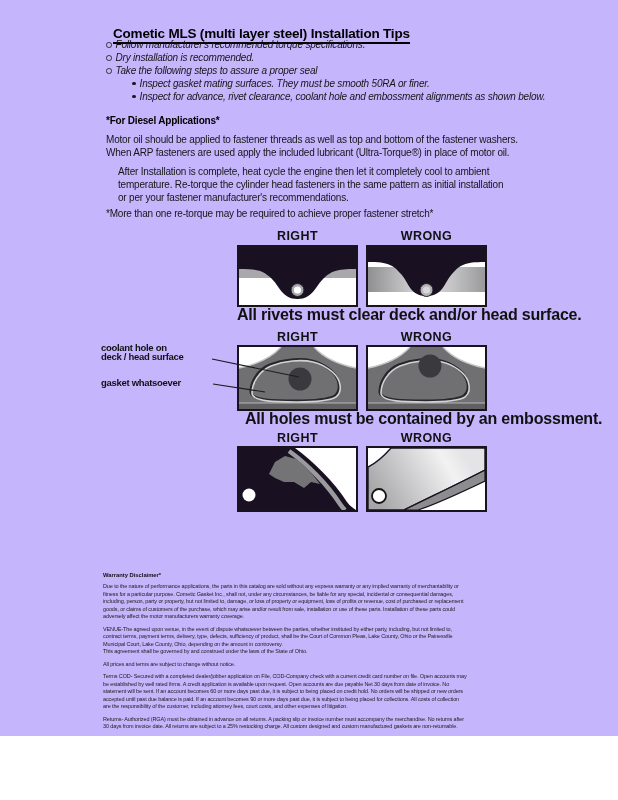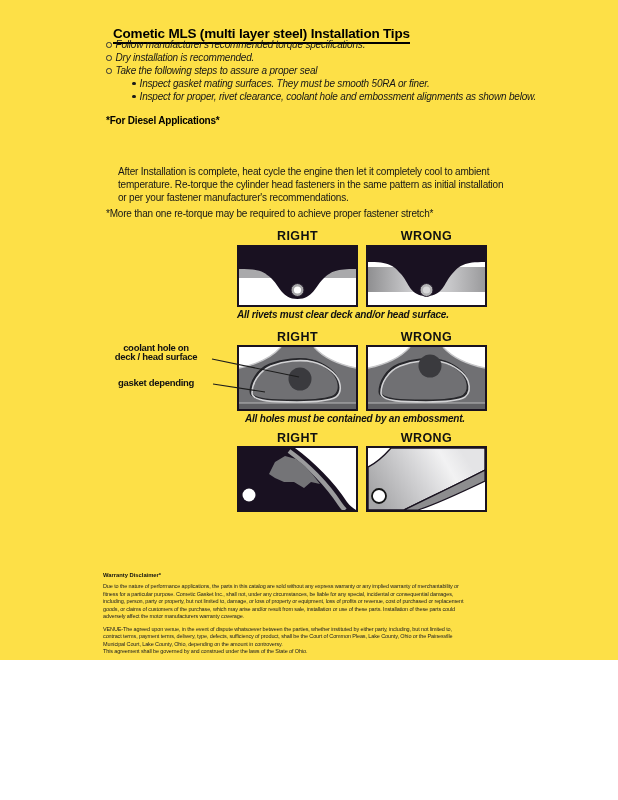--- a/index.html
+++ b/index.html
@@ -1,34 +1,34 @@
 <!DOCTYPE html>
 <html><head>
 <meta charset="utf-8">
 <style>
   html,body{margin:0;padding:0;background:#ffffff;}
-  .page{position:relative;width:618px;height:660px;background:#fde047;
+  .page{position:relative;width:618px;height:736px;background:#c4b5fd;
         font-family:"Liberation Sans",sans-serif;color:#1a1a1a;overflow:hidden;}
   .abs{position:absolute;}
   .title{font-size:13.5px;font-weight:bold;letter-spacing:-0.2px;color:#000;
          border-bottom:2px solid #000;padding-bottom:1px;display:inline-block;}
   .body-txt{font-size:10px;letter-spacing:-0.2px;line-height:13px;white-space:pre-line;color:#161616;}
   .bullet-row{display:flex;align-items:flex-start;line-height:13px;}
   .dot-open{width:3.5px;height:3.5px;border:1px solid #333;border-radius:50%;
             margin:4px 4px 0 0;flex:0 0 auto;}
   .dot-fill{width:3.6px;height:3.6px;background:#1a1a1a;border-radius:50%;
             margin:4.5px 4px 0 0;flex:0 0 auto;}
   .sub{margin-left:26px;}
   .diesel-h{font-size:10px;font-weight:bold;letter-spacing:-0.2px;color:#000;}
   .rw-label{font-size:12.5px;font-weight:600;letter-spacing:0.4px;color:#111;
             width:121px;text-align:center;}
-  .caption{font-size:10px;font-weight:bold;letter-spacing:-0.2px;line-height:11px;
-           white-space:pre-line;color:#111;font-style:italic;}
+  .caption{font-size:16px;font-weight:bold;letter-spacing:-0.2px;line-height:11px;
+           white-space:pre-line;color:#111;}
   .side-label{font-size:9.5px;font-weight:bold;letter-spacing:-0.3px;line-height:9px;
-              text-align:center;white-space:pre-line;color:#111;}
+              text-align:left;white-space:pre-line;color:#111;}
   .panel{position:absolute;width:121px;border:2px solid #19121f;box-sizing:border-box;background:#fff;}
   .panel svg{display:block;width:100%;height:100%;}
   .h62{height:62px;} .h66{height:66px;}
   .pointer-lines{position:absolute;pointer-events:none;z-index:5;}
   .disc-wrap{position:absolute;left:103px;top:572px;width:430px;}
   .disc-h{font-size:5.8px;font-weight:bold;color:#111;margin:0 0 5px 0;}
   .disc{font-size:5.5px;letter-spacing:-0.12px;line-height:7.5px;white-space:pre-line;
         color:#222;margin:0 0 5px 0;}
   .code{font-size:12.5px;letter-spacing:0.2px;color:#1a1a1a;}
 </style>
@@ -53,25 +53,27 @@
     <div class="bullet-row">
       <span class="dot-open"></span>
       <span class="body-txt">Take the following steps to assure a proper seal</span>
     </div>
     <div class="bullet-row sub">
       <span class="dot-fill"></span>
       <span class="body-txt">Inspect gasket mating surfaces.  They must be smooth 50RA or finer.</span>
     </div>
     <div class="bullet-row sub">
       <span class="dot-fill"></span>
-      <span class="body-txt">Inspect for proper, rivet clearance, coolant hole and embossment alignments as shown below.</span>
+      <span class="body-txt">Inspect for advance, rivet clearance, coolant hole and embossment alignments as shown below.</span>
     </div>
   </div>
 
   <div class="abs diesel-h" style="left:106px;top:115px;">*For Diesel Applications*</div>
+  <div class="abs body-txt" style="left:106px;top:133px;width:505px;">Motor oil should be applied to fastener threads as well as top and bottom of the fastener washers.
+When ARP fasteners are used apply the included lubricant (Ultra-Torque®) in place of motor oil.</div>
   <div class="abs body-txt" style="left:106px;top:165px;width:505px;margin-left:12px;">After Installation is complete, heat cycle the engine then let it completely cool to ambient
 temperature. Re-torque the cylinder head fasteners in the same pattern as initial installation
 or per your fastener manufacturer's recommendations.</div>
   <div class="abs body-txt" style="left:106px;top:207px;width:505px;">*More than one re-torque may be required to achieve proper fastener stretch*</div>
 
   <div class="abs rw-label" style="left:237px;top:229px;">RIGHT</div>
   <div class="abs rw-label" style="left:366px;top:229px;">WRONG</div>
 
   <div class="panel h62" style="left:237px;top:245px;">
     <svg viewBox="0 0 117 58">
@@ -101,21 +103,21 @@
     </svg>
   </div>
 
   <div class="abs caption" style="left:237px;top:309px;">All rivets must clear deck and/or head surface.</div>
 
   <div class="abs rw-label" style="left:237px;top:330px;">RIGHT</div>
   <div class="abs rw-label" style="left:366px;top:330px;">WRONG</div>
 
   <div class="abs side-label" style="right:407px;top:343px;width:110px;">coolant hole on
 deck / head surface</div>
-  <div class="abs side-label" style="right:407px;top:378px;width:110px;">gasket depending</div>
+  <div class="abs side-label" style="right:407px;top:378px;width:110px;">gasket whatsoever</div>
 
   <div class="panel h66" style="left:237px;top:345px;">
     <svg viewBox="0 0 117 62">
       <rect width="117" height="62" fill="#707073"></rect>
       <path d="M0,0 H42 C34,9 20,17 0,21 Z" fill="#ffffff"></path>
       <path d="M117,0 H75 C83,9 97,17 117,21 Z" fill="#ffffff"></path>
       <path d="M42,0 C34,9 20,17 0,21" fill="none" stroke="#c6c6c8" stroke-width="1.4"></path>
       <path d="M75,0 C83,9 97,17 117,21" fill="none" stroke="#c6c6c8" stroke-width="1.4"></path>
       <rect x="0" y="56" width="117" height="6" fill="#606063"></rect>
       <line x1="0" y1="56" x2="117" y2="56" stroke="#b8b8ba" stroke-width="1.2"></line>

